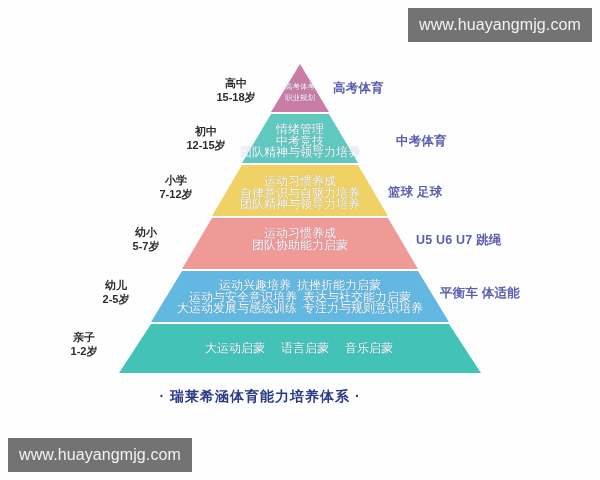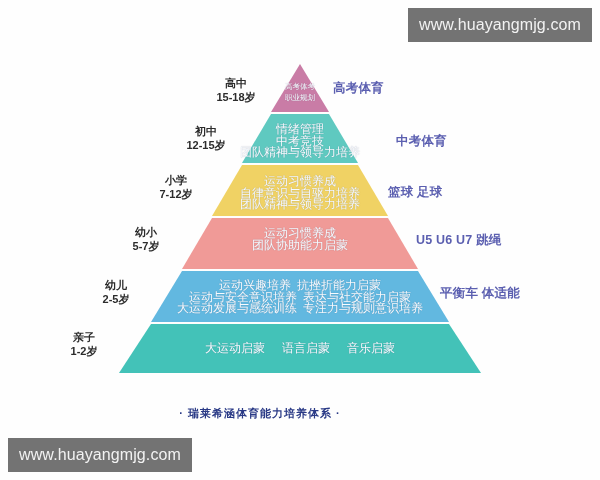--- a/index.html
+++ b/index.html
@@ -73,21 +73,21 @@
 
   .tier-text.two-col .row {
     display: flex;
     justify-content: center;
     gap: 6px;
   }
   .tier-text.two-col .row span { display: inline-block; }
 
   .tier-text.inline-row {
     display: flex;
-    justify-content: space-between;
+    justify-content: flex-start;
     gap: 16px;
   }
 
   
   .age-label {
     position: absolute;
     text-align: center;
     color: #2c2c2c;
     font-size: 11px;
     line-height: 14px;
@@ -110,25 +110,24 @@
   }
 
   
   #caption {
     position: absolute;
     left: 0;
     top: 388px;
     width: 520px;
     text-align: center;
     color: #2a3a86;
-    font-size: 11px;
+    font-size: 14px;
     font-weight: bold;
     letter-spacing: 1px;
     font-family: "Liberation Sans", "DejaVu Sans", sans-serif;
-    margin-top: 18px;
   }
 </style>
 </head>
 <body>
 
 <div id="stage">
 
   <svg id="pyramid-svg" viewBox="0 0 600 480" preserveAspectRatio="none">
 
     <polygon points="300,64 329,112 271,112" fill="#c97ca6"></polygon>

